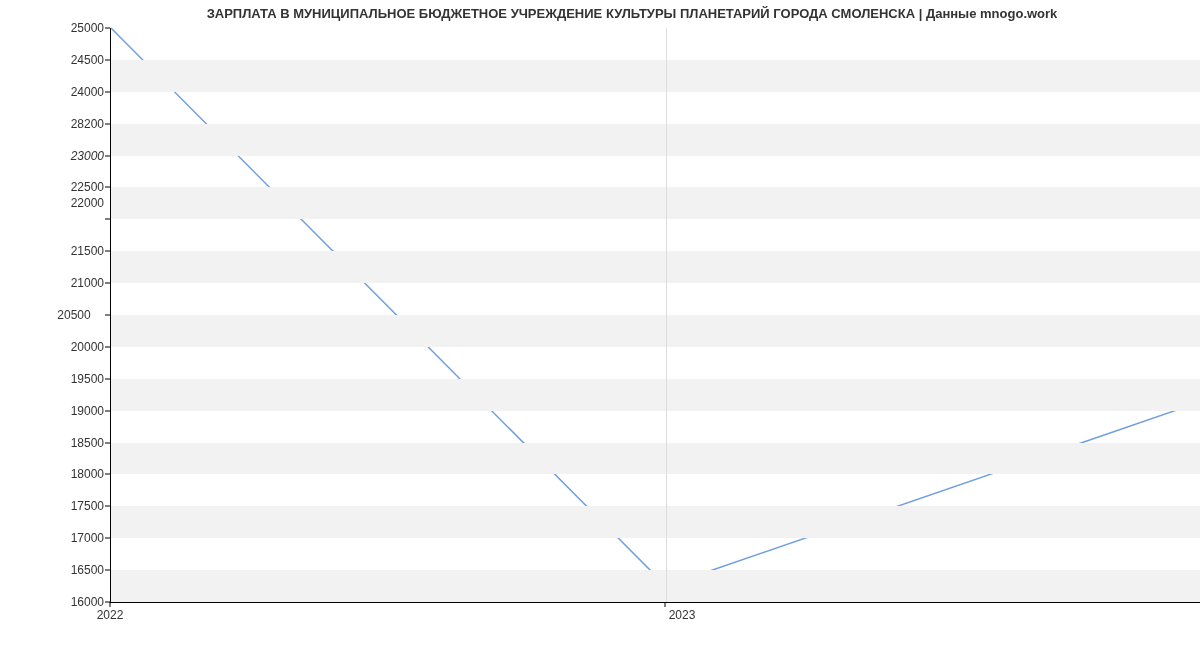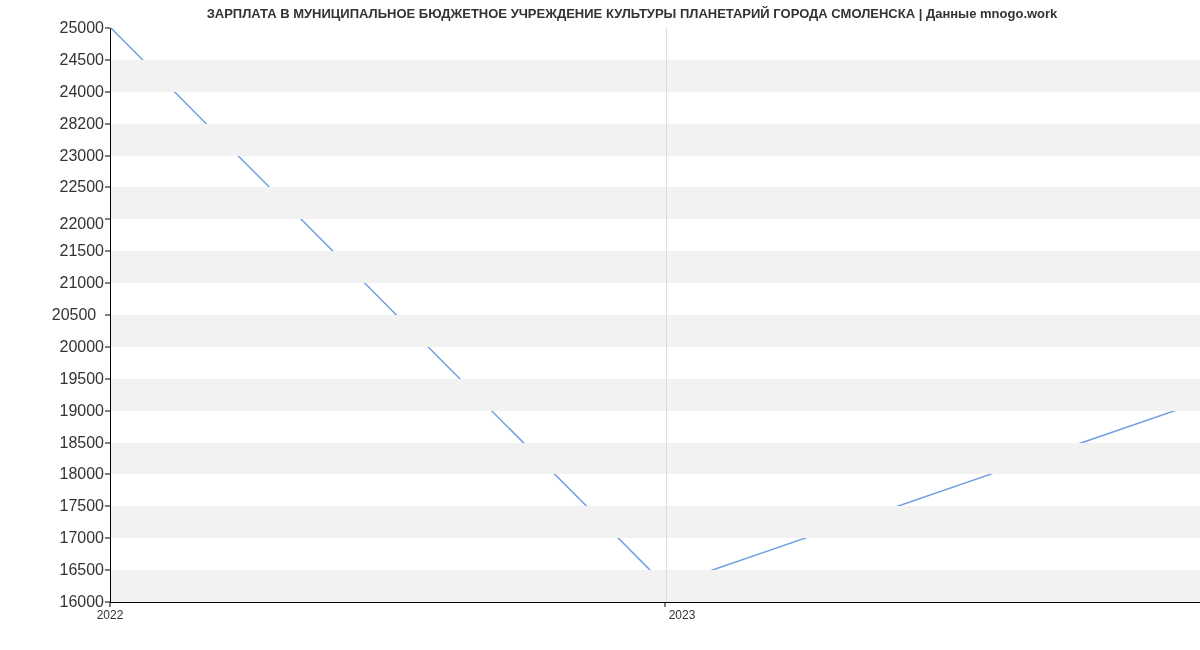--- a/index.html
+++ b/index.html
@@ -48,21 +48,21 @@
     top: 0;
     width: 0;
     height: 100%;
     border-left: 1px solid #dcdcdc;
   }
   .y-tick-label {
     position: absolute;
     right: 1128px; 
     width: 60px;
     text-align: right;
-    font-size: 16px;
+    font-size: 12px;
     color: #333333;
     transform: translateY(-50%);
   }
   .y-tick-mark {
     position: absolute;
     left: 73px;
     width: 5px;
     height: 1px;
     background: #000000;
     transform: translateY(-0.5px);
@@ -134,25 +134,25 @@
     <div class="y-tick-label" style="top: 378.778px;">19500</div>
     <div class="y-tick-mark" style="top: 346.889px;"></div>
     <div class="y-tick-label" style="top: 346.889px;">20000</div>
     <div class="y-tick-mark" style="top: 315px;"></div>
     <div class="y-tick-label" style="top: 315px; text-align: center;">20500</div>
     <div class="y-tick-mark" style="top: 283.111px;"></div>
     <div class="y-tick-label" style="top: 283.111px;">21000</div>
     <div class="y-tick-mark" style="top: 251.222px;"></div>
     <div class="y-tick-label" style="top: 251.222px;">21500</div>
     <div class="y-tick-mark" style="top: 219.333px;"></div>
-    <div class="y-tick-label" style="top: 224px;">22000</div>
+    <div class="y-tick-label" style="top: 203px;">22000</div>
     <div class="y-tick-mark" style="top: 187.444px;"></div>
     <div class="y-tick-label" style="top: 187.444px;">22500</div>
     <div class="y-tick-mark" style="top: 155.556px;"></div>
-    <div class="y-tick-label" style="top: 155.556px;">23000</div>
+    <div class="y-tick-label" style="top: 155.556px; font-style: italic;">23000</div>
     <div class="y-tick-mark" style="top: 123.667px;"></div>
     <div class="y-tick-label" style="top: 123.667px;">28200</div>
     <div class="y-tick-mark" style="top: 91.7778px;"></div>
     <div class="y-tick-label" style="top: 91.7778px;">24000</div>
     <div class="y-tick-mark" style="top: 59.8889px;"></div>
     <div class="y-tick-label" style="top: 59.8889px;">24500</div>
     <div class="y-tick-mark" style="top: 28px;"></div>
     <div class="y-tick-label" style="top: 28px;">25000</div>
   </div>
 

